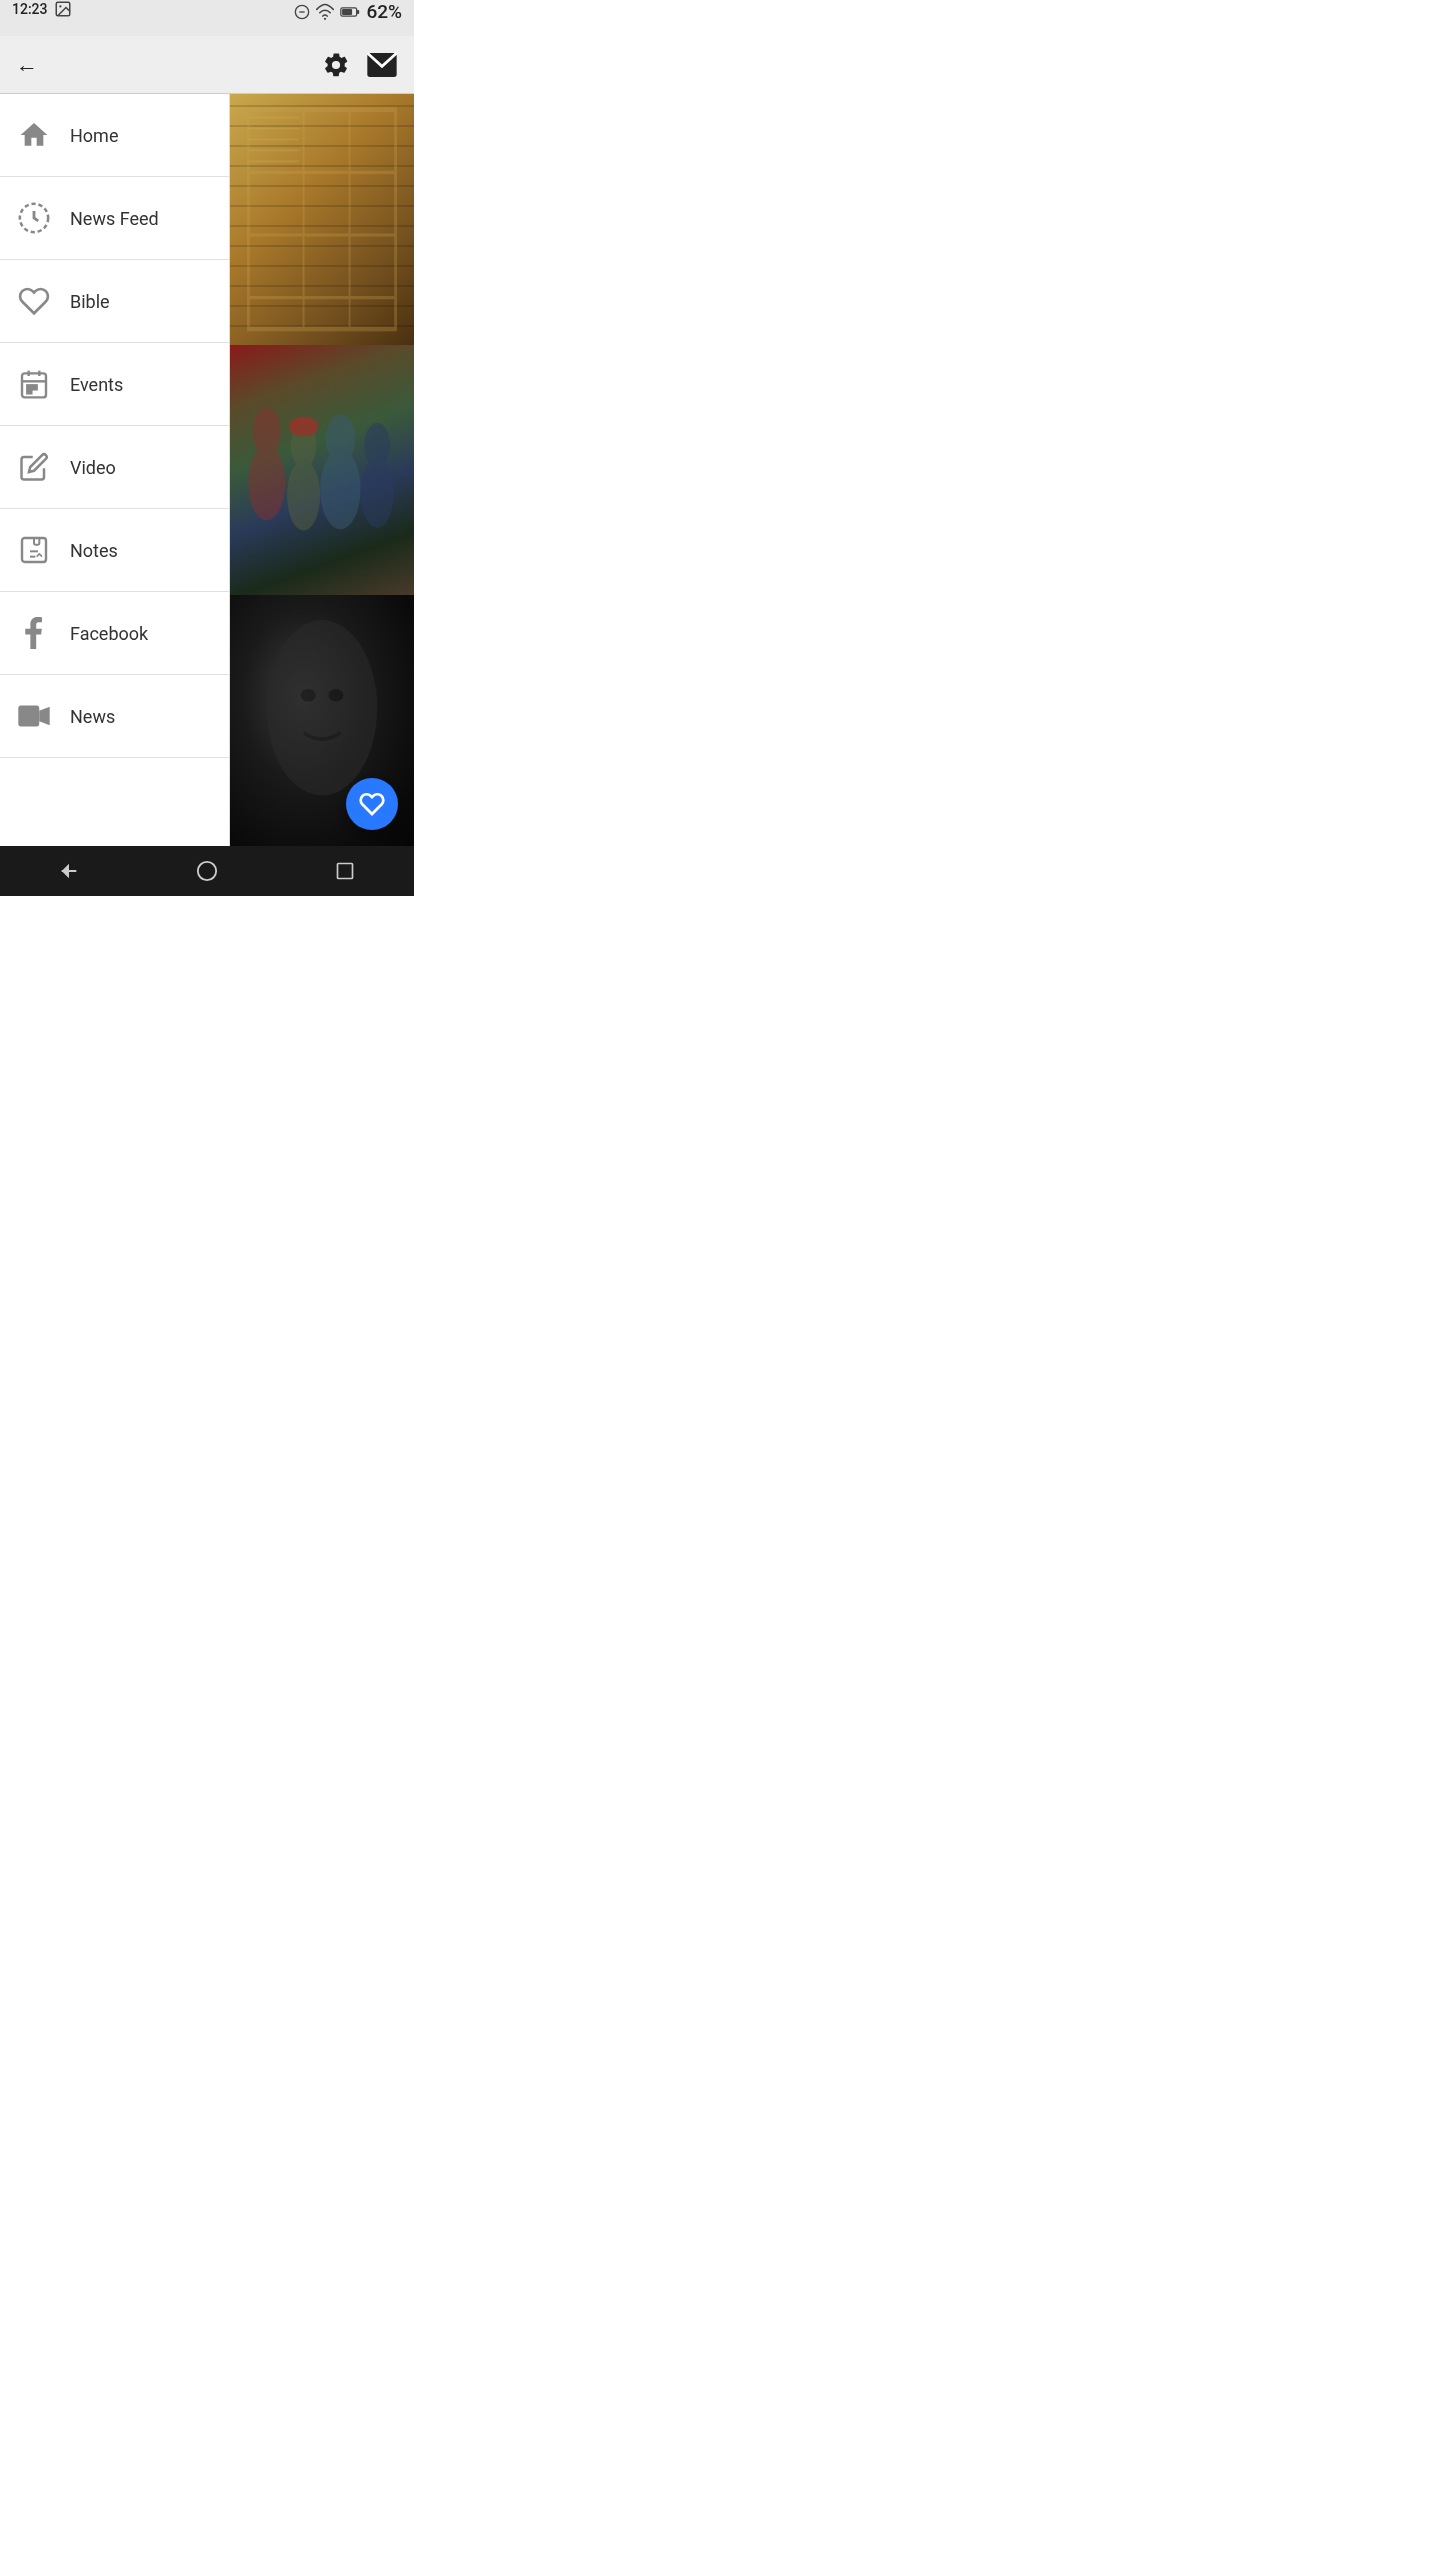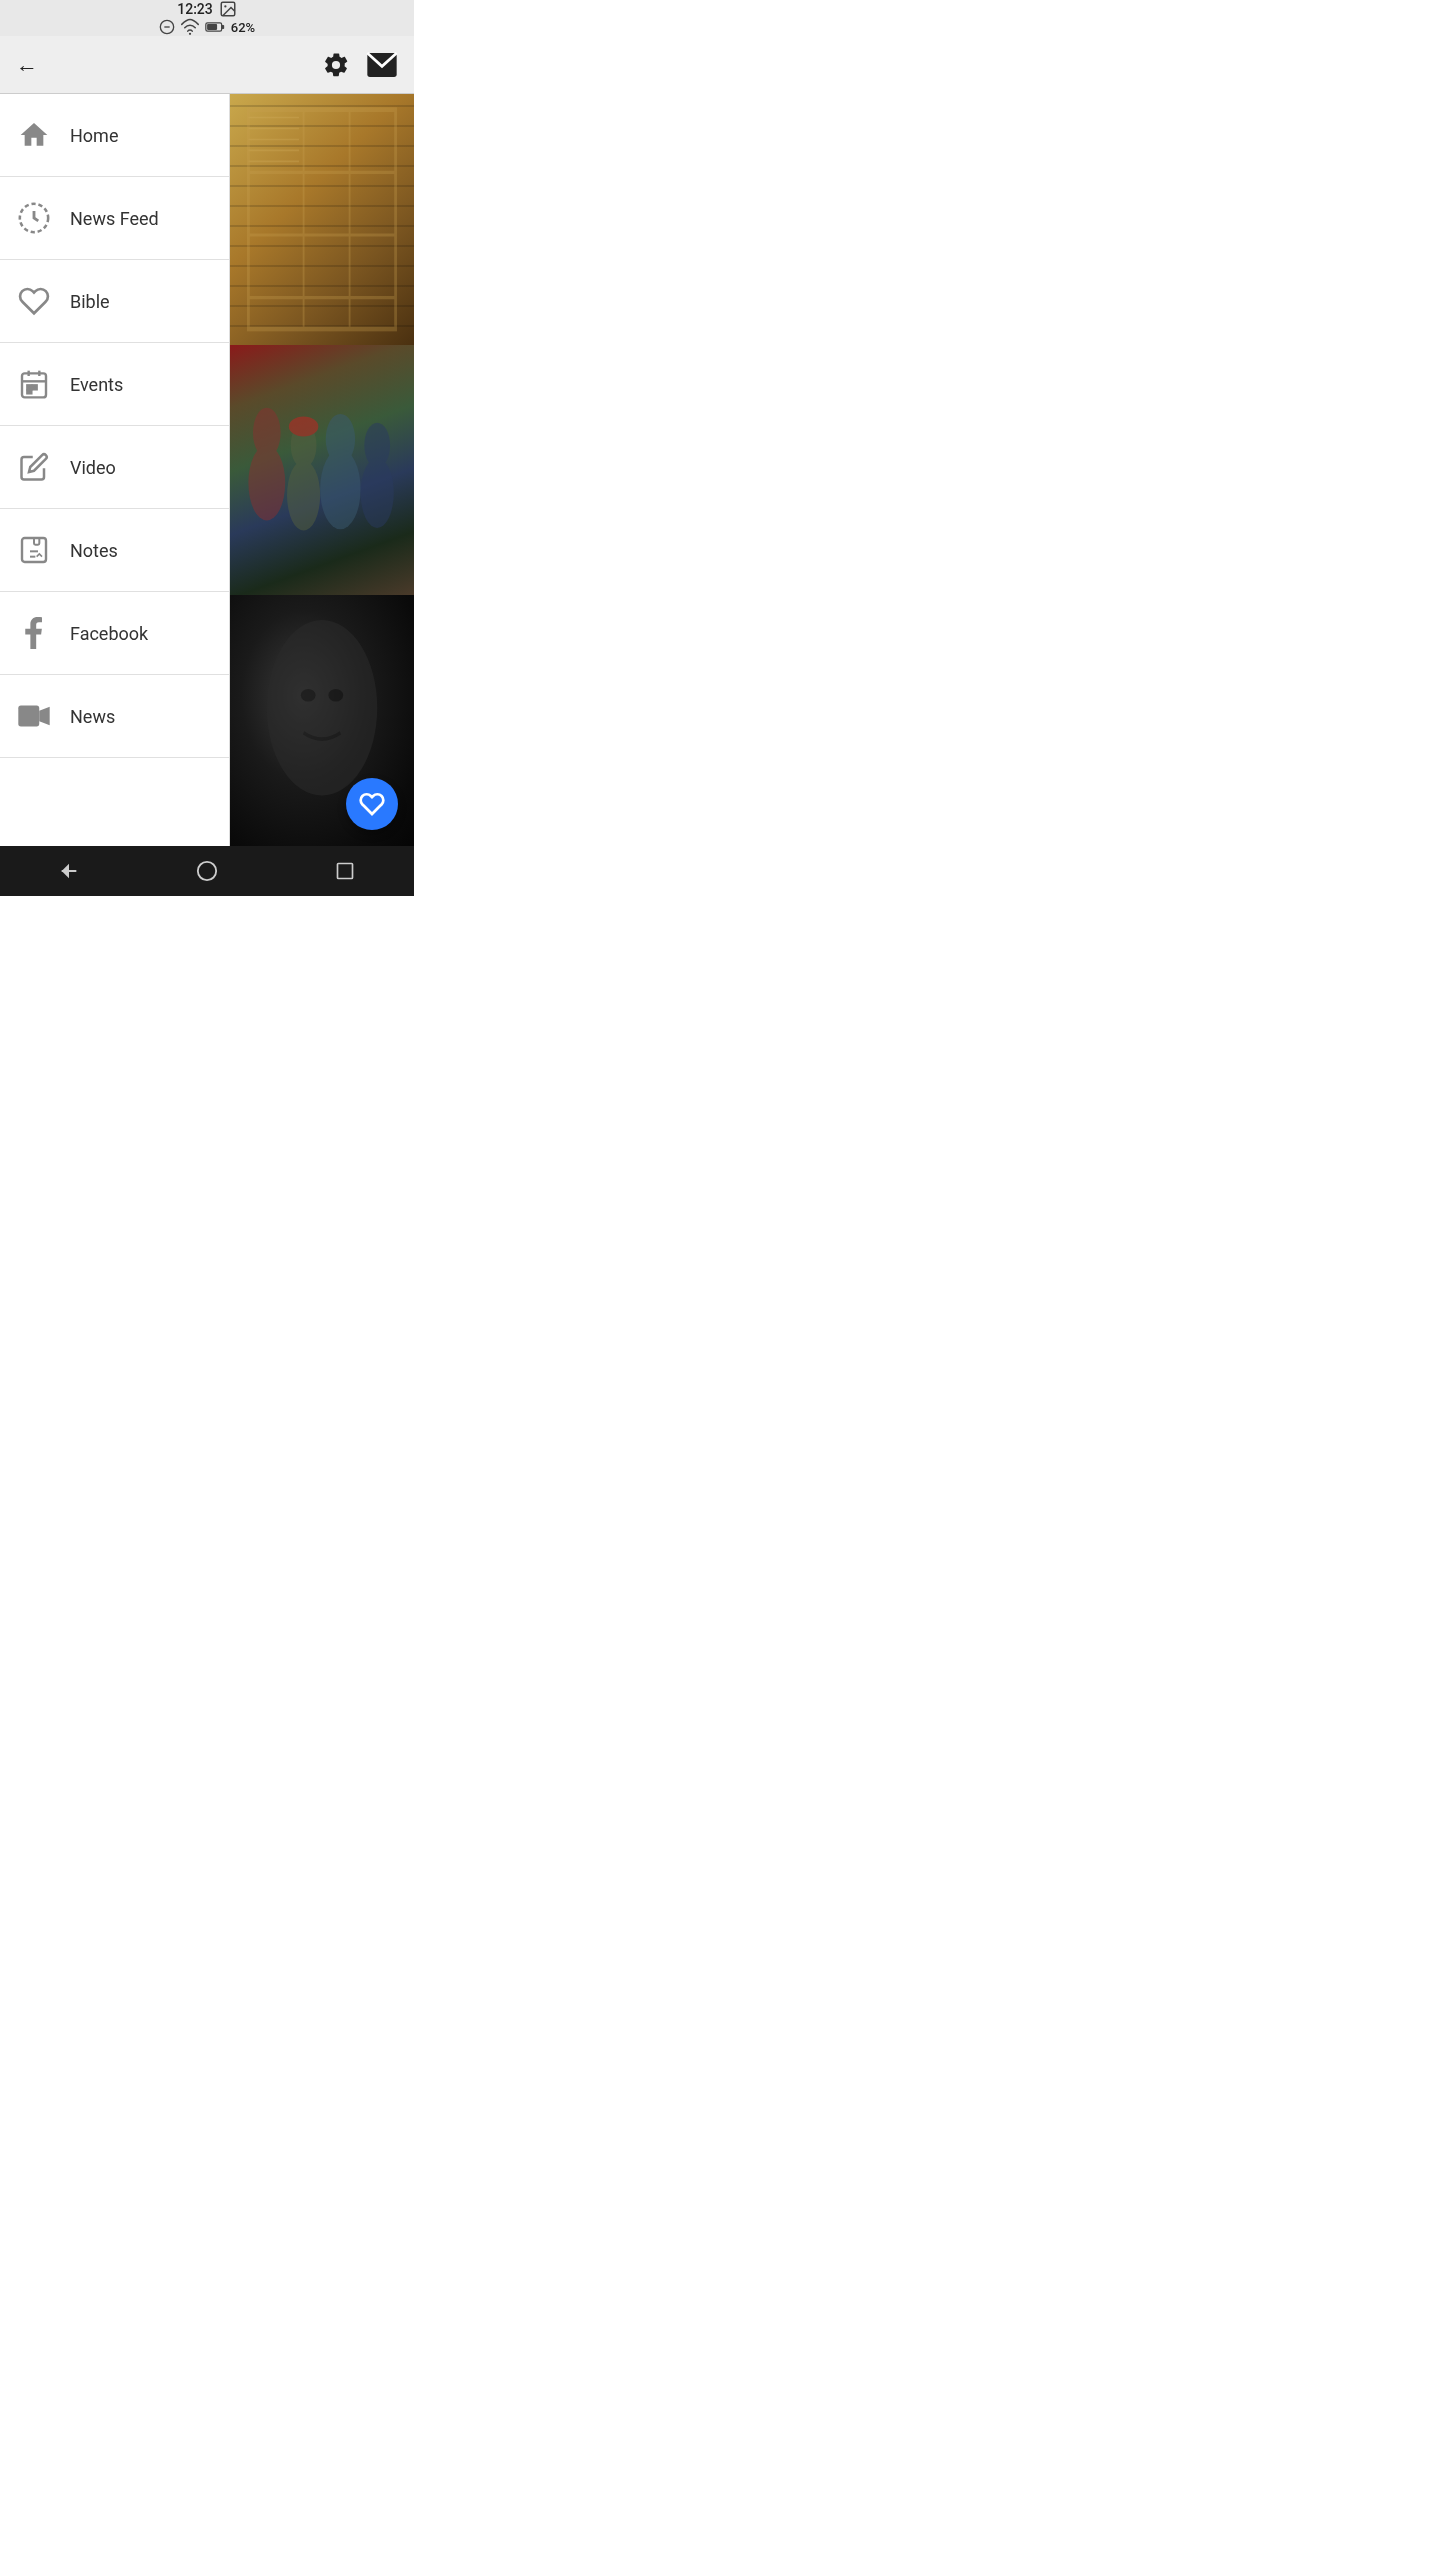--- a/index.html
+++ b/index.html
@@ -13,30 +13,29 @@
       overflow-x: hidden;
       position: relative;
     }
 
     
     .status-bar {
       width: 100%;
       height: 36px;
       background: #e8e8e8;
       display: flex;
-      align-items: center;
+      align-items: flex-start;
       justify-content: space-between;
       padding: 0 12px;
       font-size: 14px;
       font-weight: 500;
       color: #222;
-      flex-direction: column;
     }
     .status-bar-left { display: flex; align-items: center; gap: 6px; }
-    .status-bar-right { display: flex; align-items: center; gap: 6px; font-size: 13px; }
+    .status-bar-right { display: flex; align-items: center; gap: 6px; font-size: 19px; }
 
     
     .app-bar {
       width: 100%;
       height: 58px;
       background: #eeeeee;
       display: flex;
       align-items: center;
       justify-content: space-between;
       padding: 0 16px;

